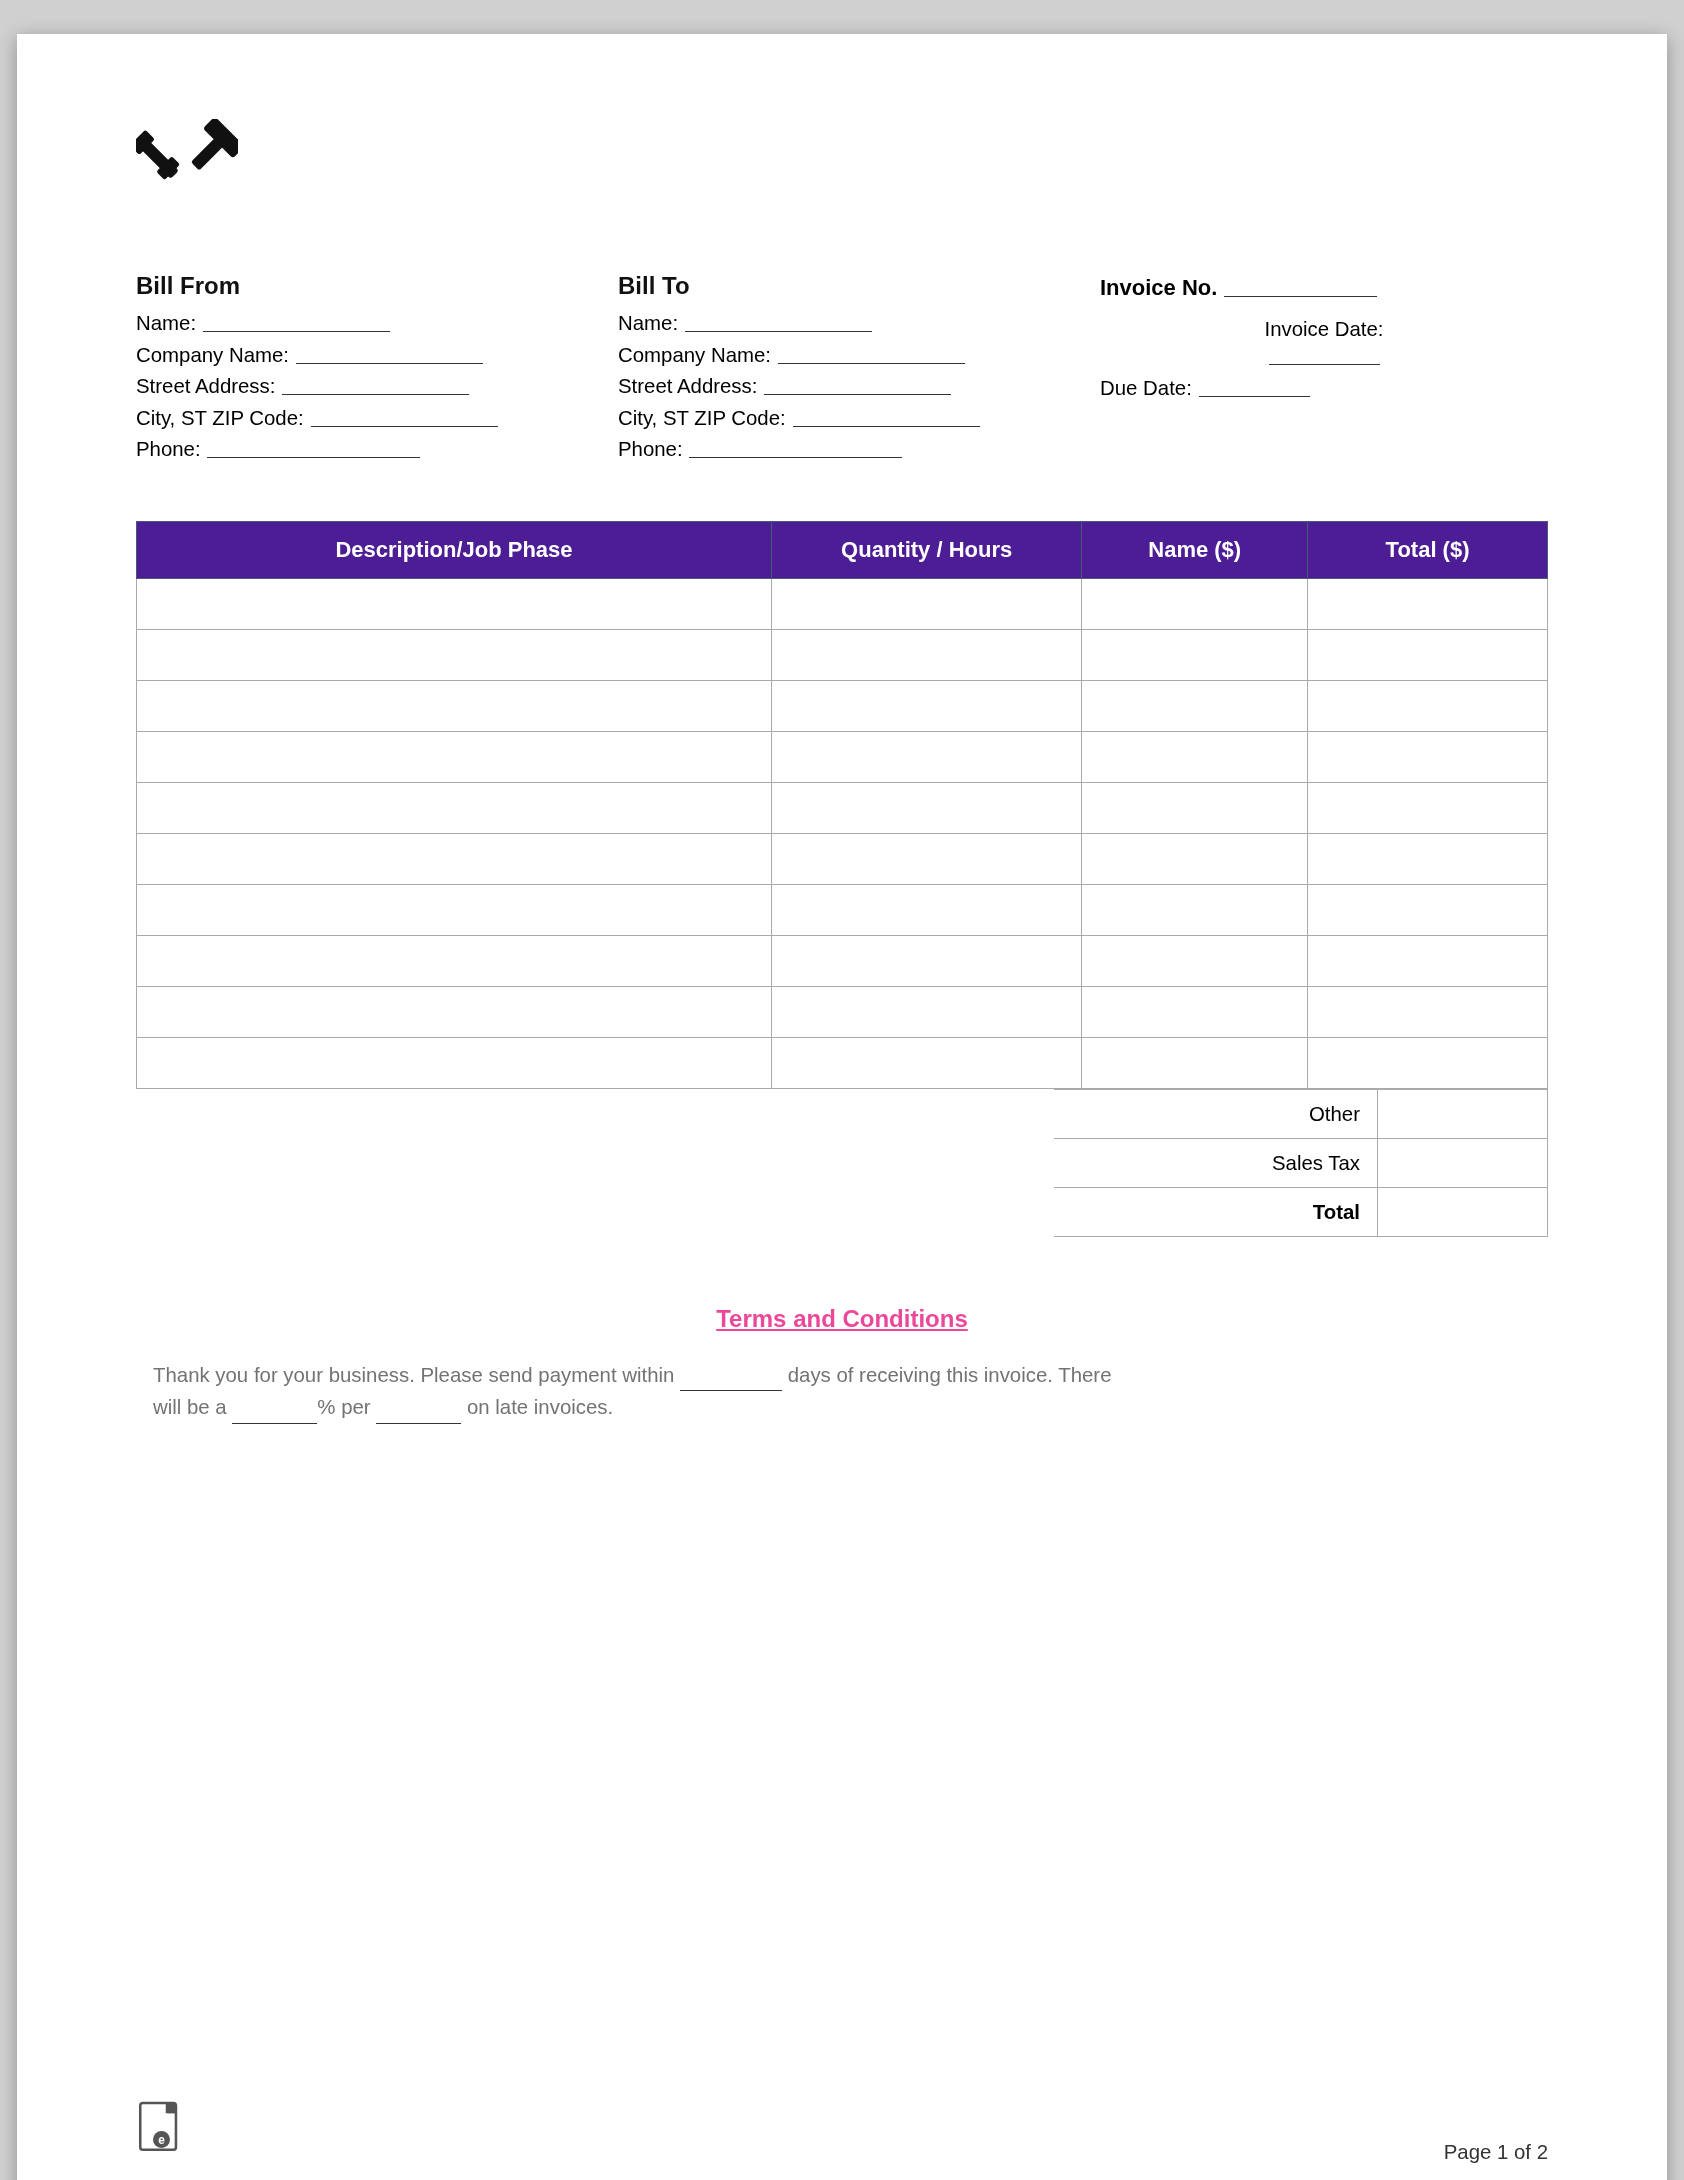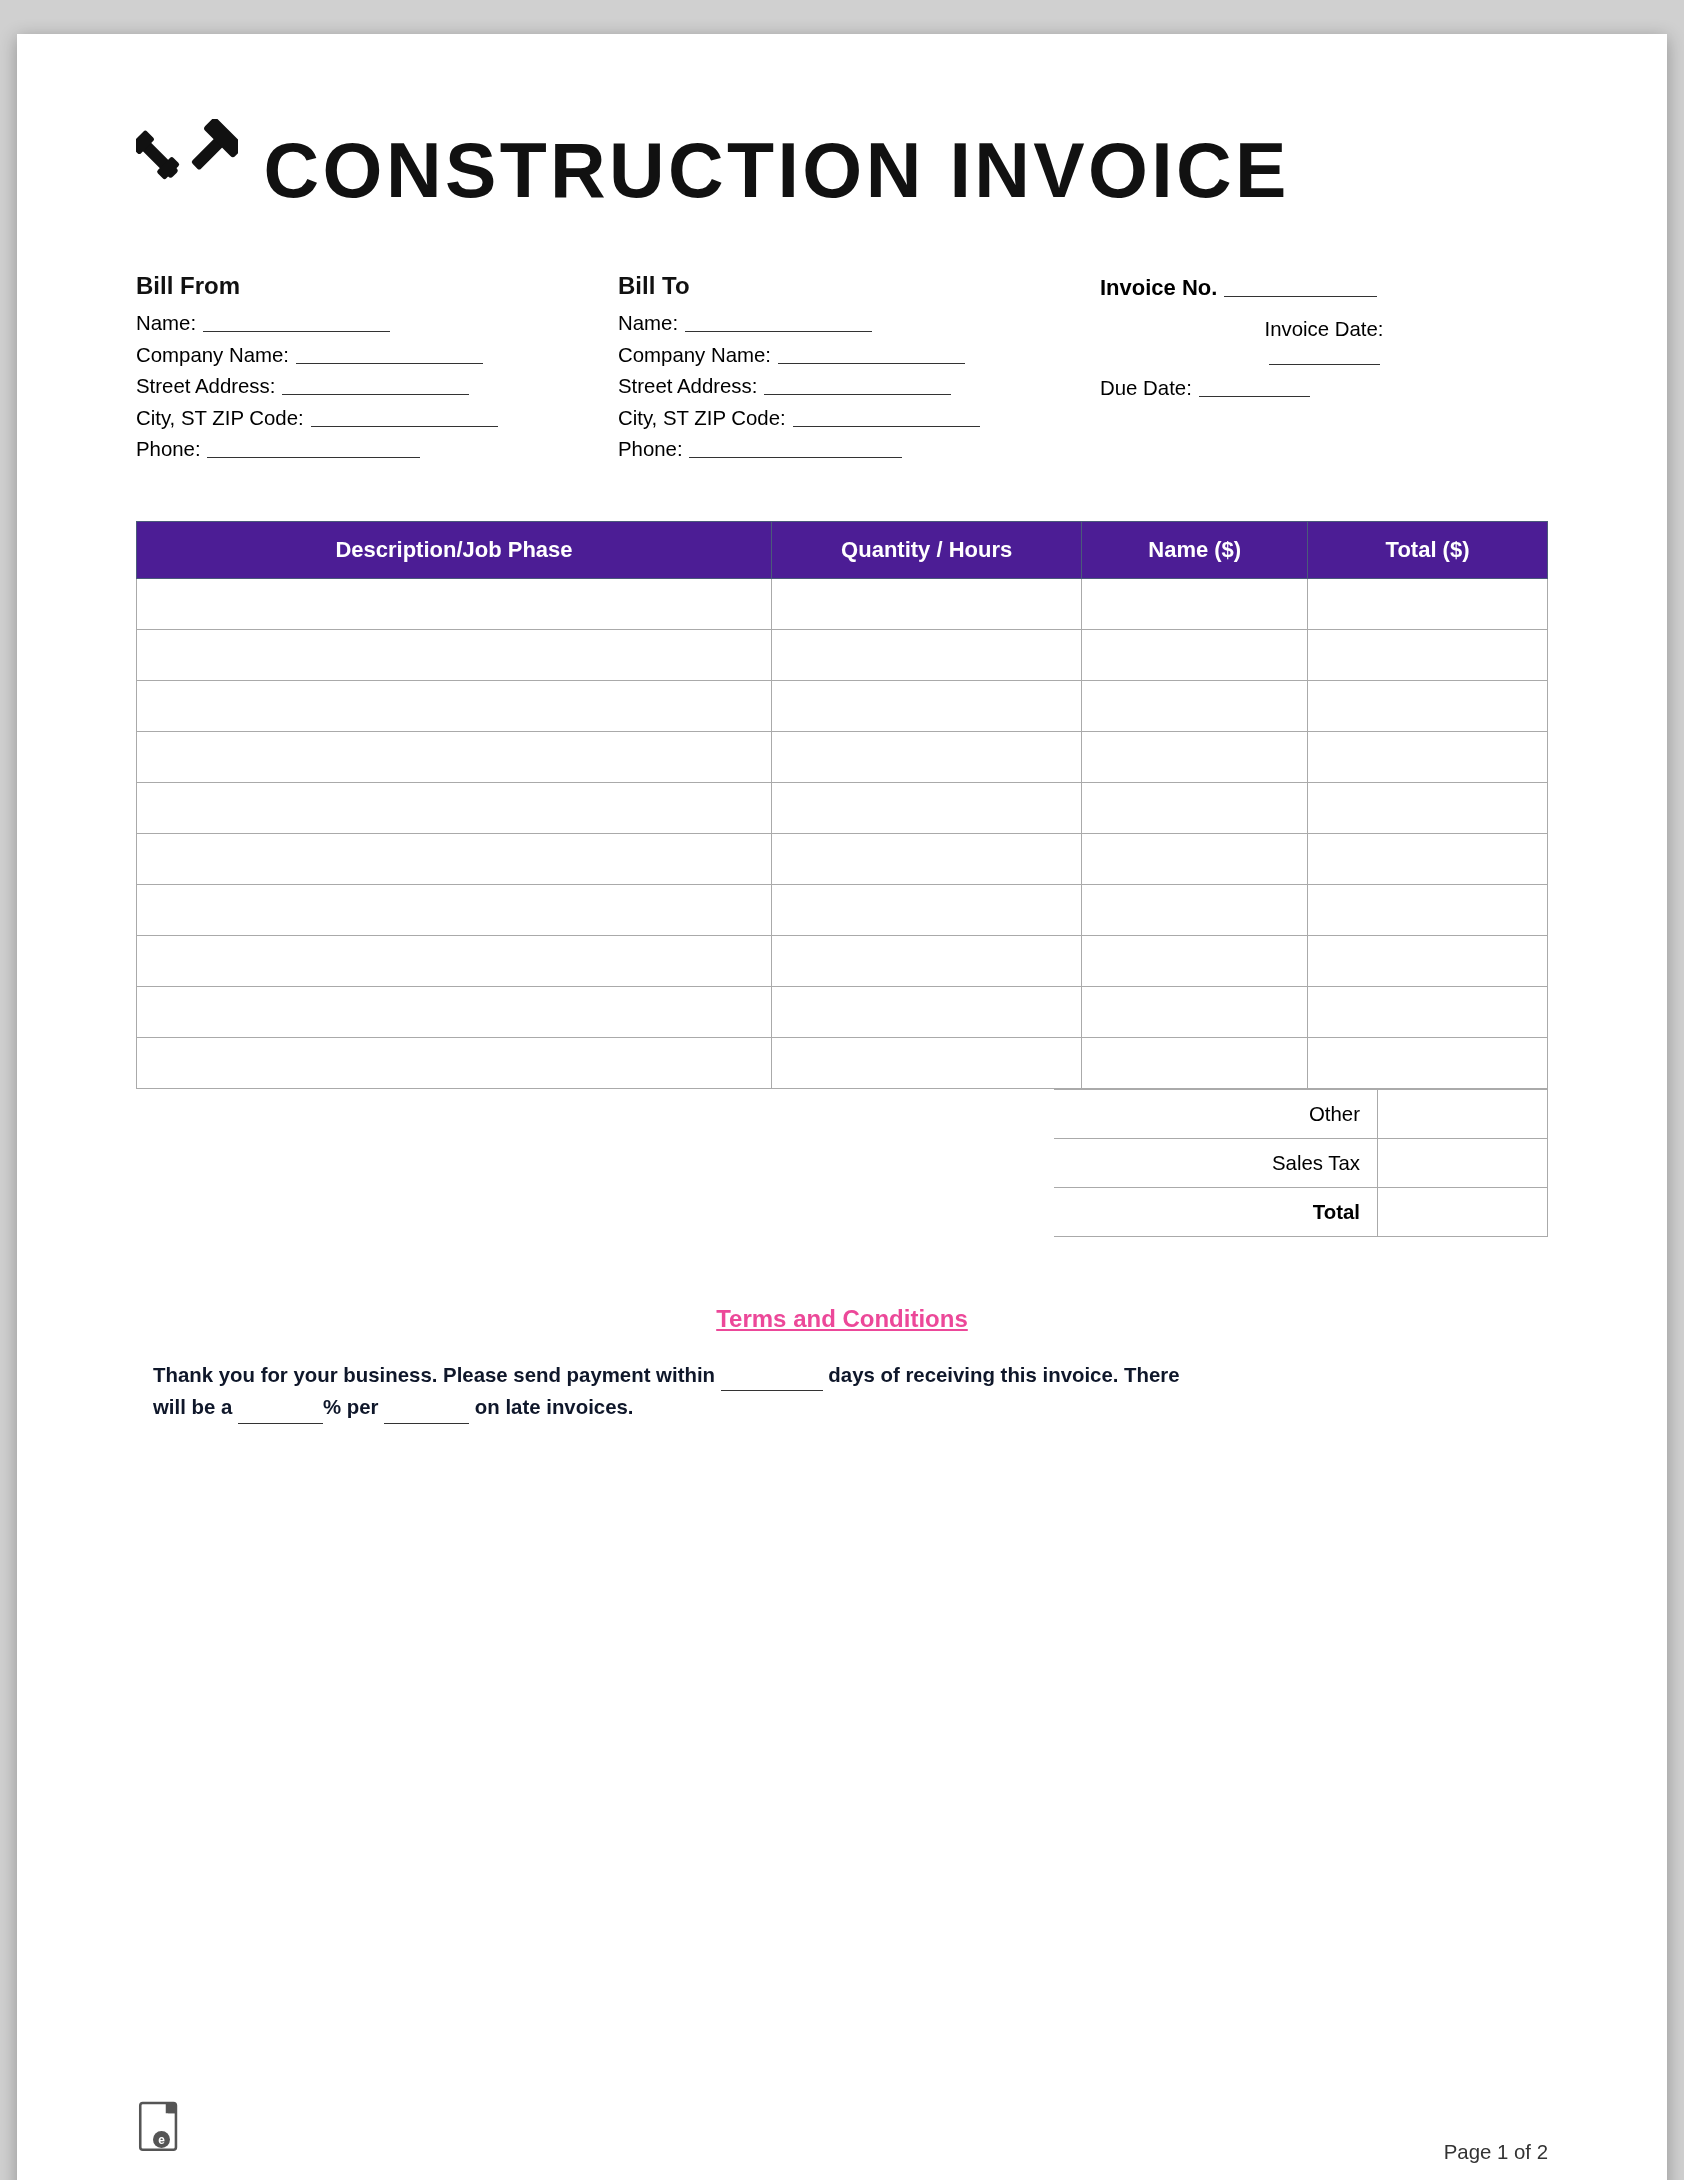--- a/index.html
+++ b/index.html
@@ -187,23 +187,22 @@
       text-align: center;
       font-size: 24px;
       font-weight: 700;
       text-decoration: underline;
       margin-bottom: 25.6px;
       color: #ec4899;
     }
 
     .terms-text {
       font-size: 20.4px;
-      color: #0f172a;
+      color: #737373;
       line-height: 1.6;
-      font-weight: bold;
     }
 
     .terms-blank {
       display: inline-block;
       width: 102px;
       border-bottom: 0.9px solid #333;
       height: 15.3px;
       vertical-align: bottom;
     }
 
@@ -245,21 +244,20 @@
           <rect x="22" y="8" width="26" height="16" rx="3" fill="#111"></rect>
           <rect x="22" y="52" width="26" height="14" rx="3" fill="#111"></rect>
         </g>
 
         <g transform="rotate(45, 80, 45)">
           <rect x="73" y="5" width="14" height="55" rx="3" fill="#111"></rect>
           <rect x="55" y="2" width="50" height="20" rx="4" fill="#111"></rect>
         </g>
       </svg>
     </div>
-    <div class="header-title">CONSTRUCTION INVOICE</div>
   </div>
 
   <div class="bill-section">
 
     <div class="bill-column">
       <div class="bill-label">Bill From</div>
       <div class="bill-field">
         <span>Name:</span>
         <span class="bill-field-line"></span>
       </div>

